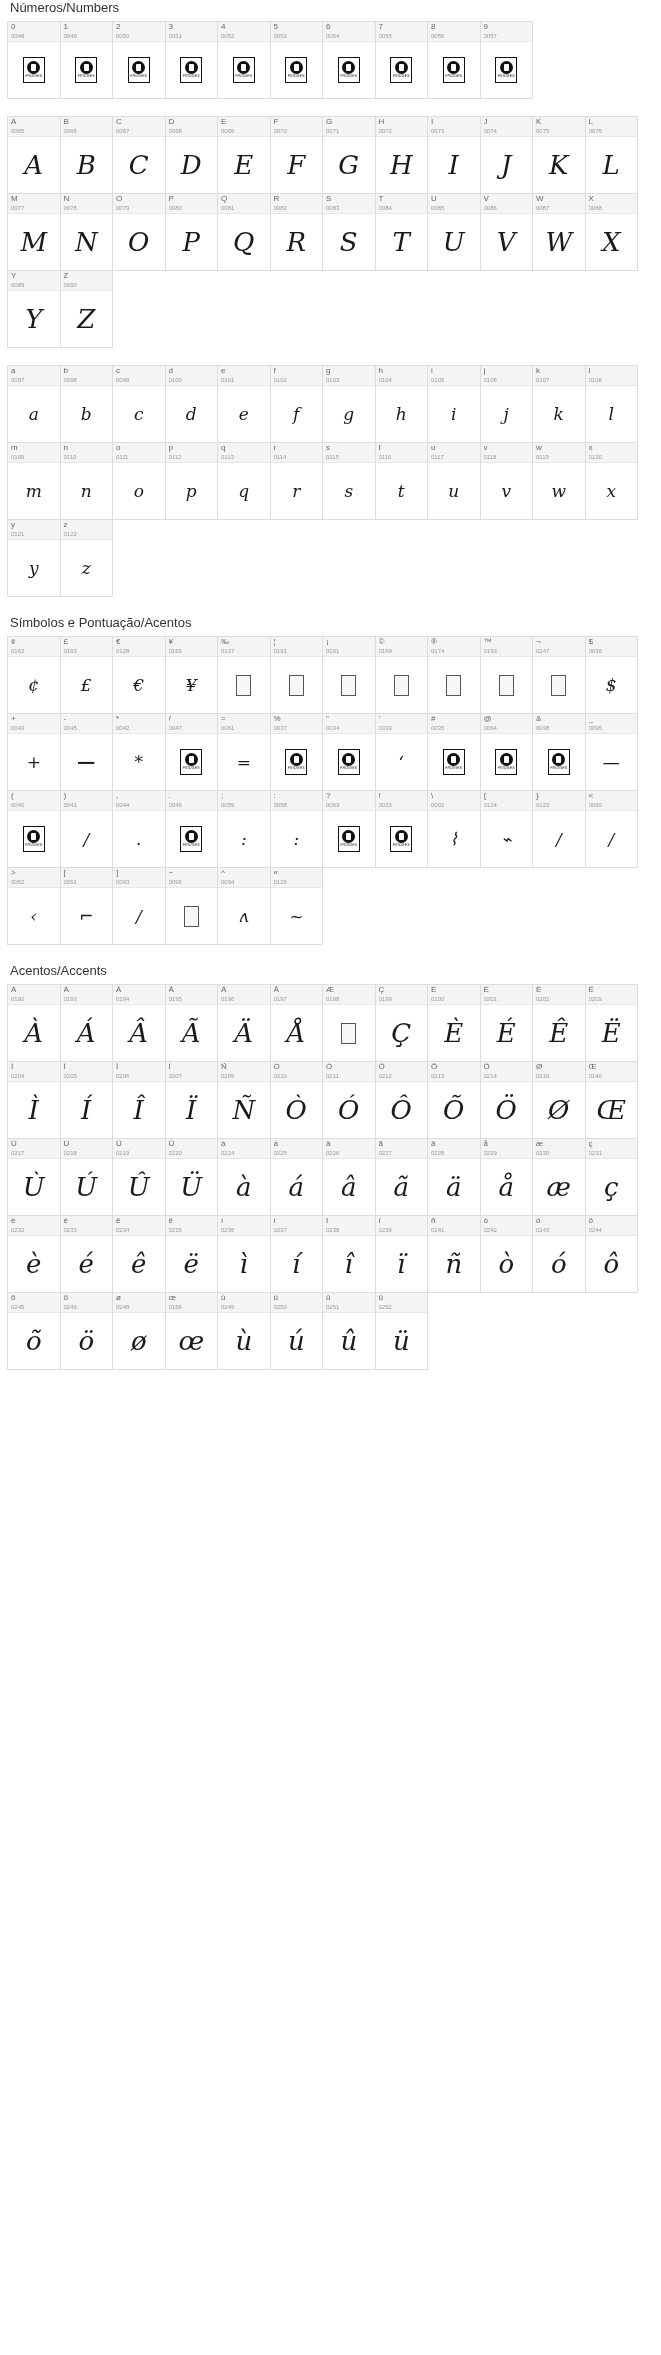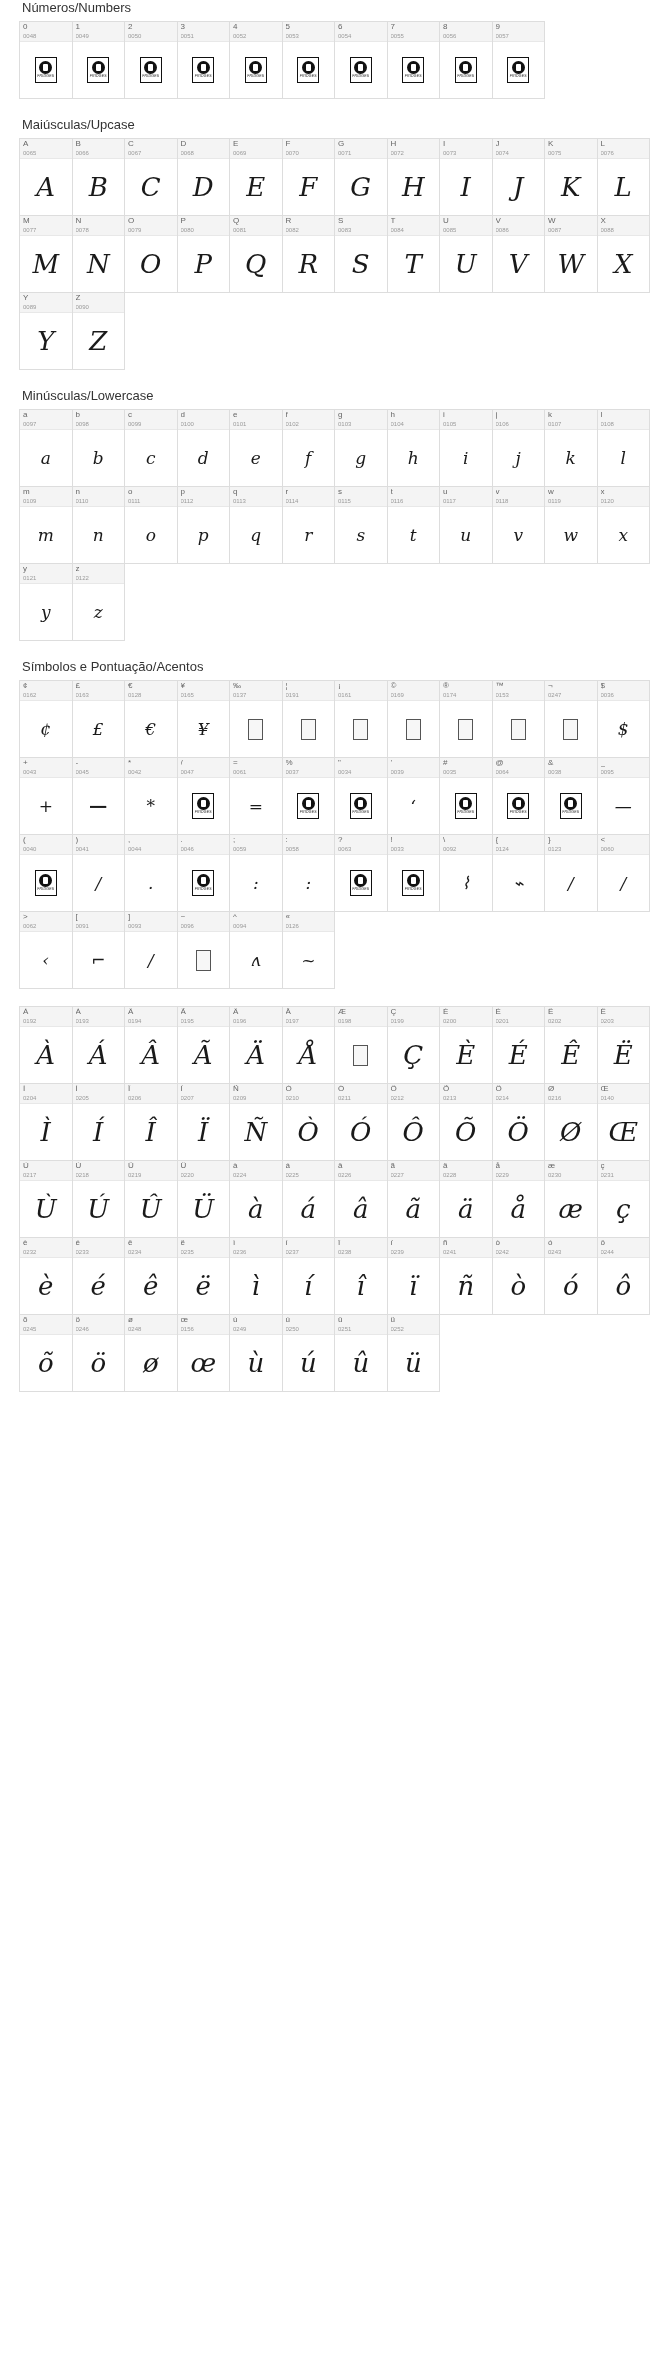--- a/index.html
+++ b/index.html
@@ -6,21 +6,21 @@
   html, body {
     margin: 0; padding: 0;
     background: #ffffff;
     font-family: "Liberation Sans", sans-serif;
   }
   body {
     width: 661px;
     min-height: 2355px;
     padding: 0 8px;
   }
-  .section { margin: 0 0 18px 12px; }
+  .section { margin: 0 0 18px 0; }
   .section-title {
     font-size: 13px;
     color: #333333;
     margin: 0 0 7px 2px;
     font-weight: normal;
   }
   .grid {
     display: flex;
     flex-wrap: wrap;
     width: 645px;
@@ -228,21 +228,20 @@
           <div class="glyph">
             <div class="logo-box">
               <div class="disk"></div>
               <div class="lbl">FRIDGES</div>
             </div>
           </div>
         </div>
       </div>
     </div>
     <div class="section">
-      <div class="section-title">Maiúsculas/Upcase</div>
       <div class="grid">
         <div class="cell">
           <div class="meta">
             <span class="ch">A</span>
             <span class="code">0065</span>
           </div>
           <div class="glyph">A</div>
         </div>
         <div class="cell">
           <div class="meta">
@@ -415,21 +414,20 @@
         <div class="cell">
           <div class="meta">
             <span class="ch">Z</span>
             <span class="code">0090</span>
           </div>
           <div class="glyph">Z</div>
         </div>
       </div>
     </div>
     <div class="section">
-      <div class="section-title">Minúsculas/Lowercase</div>
       <div class="grid">
         <div class="cell">
           <div class="meta">
             <span class="ch">a</span>
             <span class="code">0097</span>
           </div>
           <div class="glyph small">a</div>
         </div>
         <div class="cell">
           <div class="meta">
@@ -967,20 +965,21 @@
         <div class="cell">
           <div class="meta">
             <span class="ch">«</span>
             <span class="code">0126</span>
           </div>
           <div class="glyph small">~</div>
         </div>
       </div>
     </div>
     <div class="section">
+      <div class="section-title">Acentos/Accents</div>
       <div class="grid">
         <div class="cell">
           <div class="meta">
             <span class="ch">À</span>
             <span class="code">0192</span>
           </div>
           <div class="glyph">À</div>
         </div>
         <div class="cell">
           <div class="meta">

